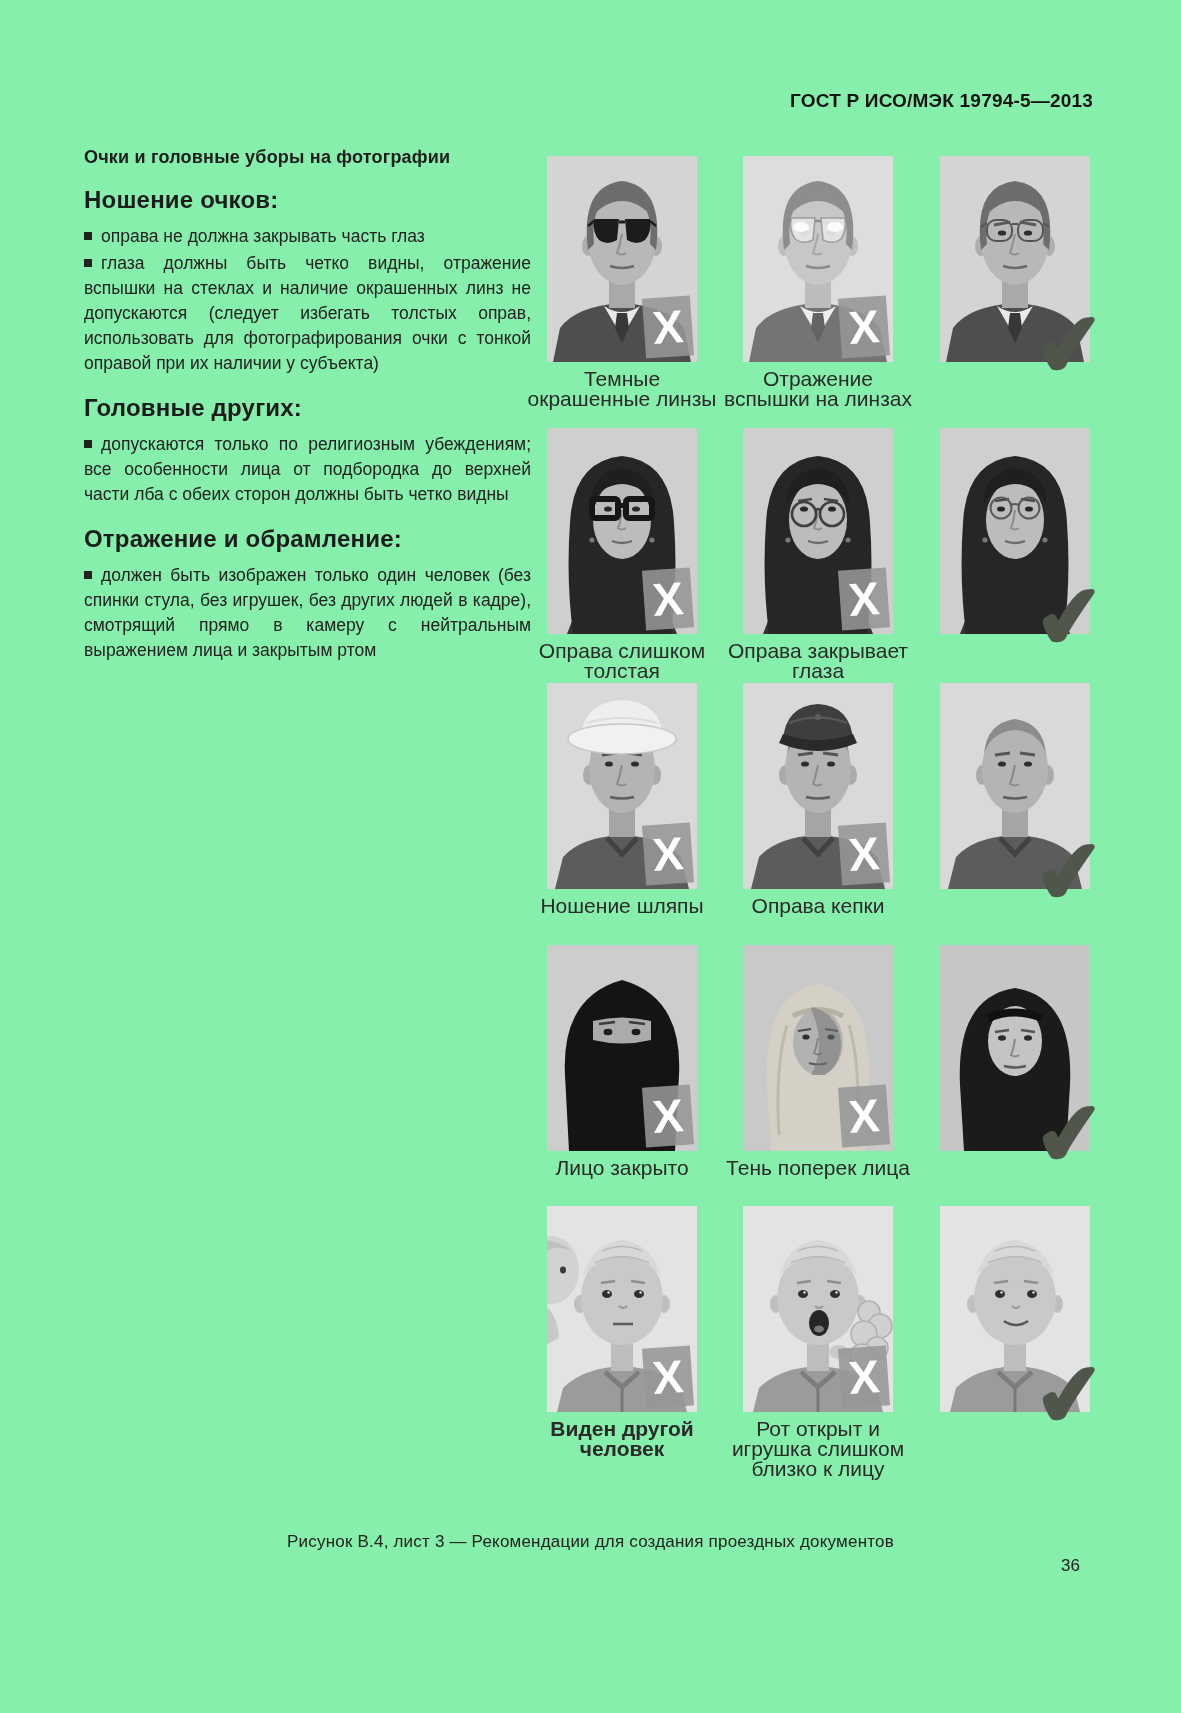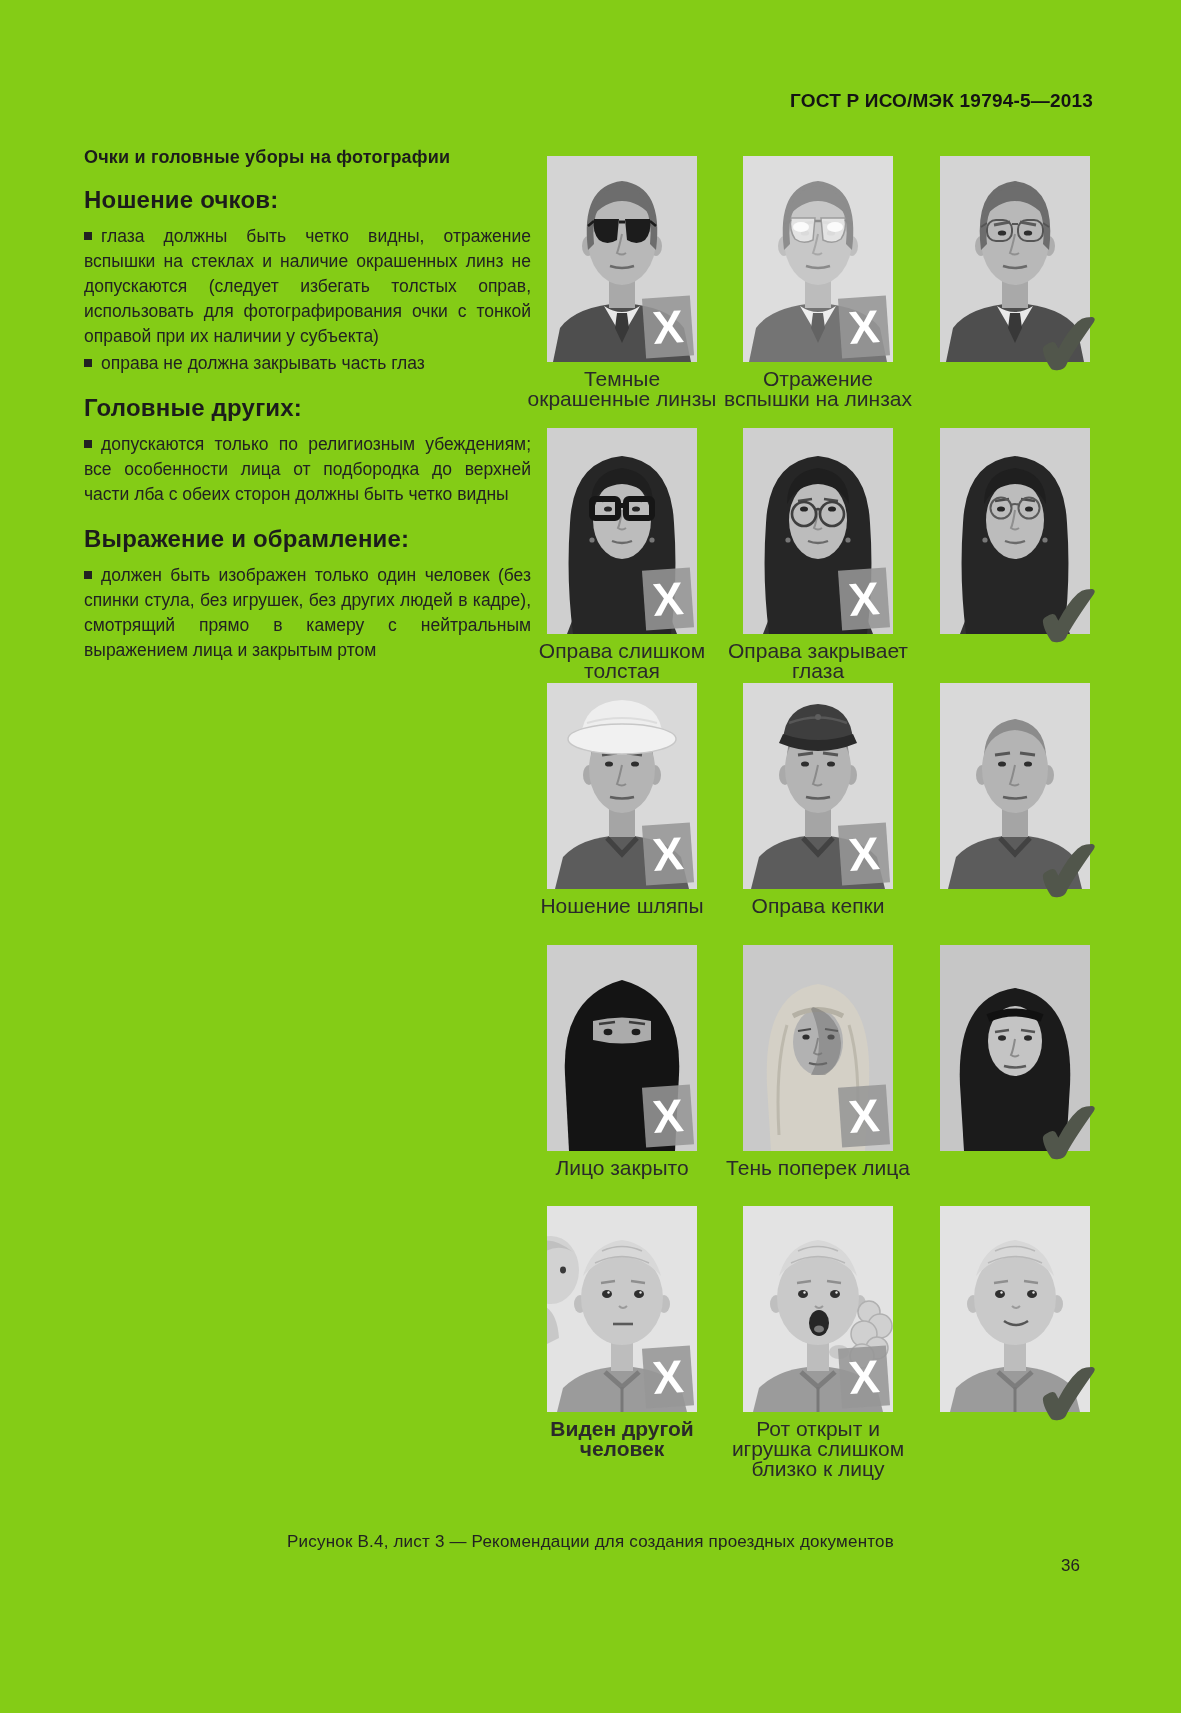--- a/index.html
+++ b/index.html
@@ -1,17 +1,17 @@
 <!DOCTYPE html>
 <html><head>
 <meta charset="utf-8">
 <style>
   html,body{margin:0;padding:0;background:#fff;}
   .page{
-    position:relative;width:1181px;height:1713px;background:#84cc16;
+    position:relative;width:1181px;height:1713px;background:#86efac;
     font-family:"Liberation Sans", sans-serif;color:#1c1c1c;overflow:hidden;
   }
   
   .doc-header{
     position:absolute;top:90px;right:88px;
     font-size:19px;font-weight:bold;letter-spacing:0.2px;color:#141414;
   }
   
   .text-col{position:absolute;left:84px;top:147px;width:447px;}
   .doc-title{font-size:18px;font-weight:bold;margin:0 0 16px 0;letter-spacing:0.2px;}
@@ -137,27 +137,27 @@
 </svg>
 
 <div class="page">
 
   <div class="doc-header">ГОСТ Р ИСО/МЭК 19794-5—2013</div>
 
   <div class="text-col">
     <p class="doc-title">Очки и головные уборы на фотографии</p>
 
     <p class="sec-heading">Ношение очков:</p>
+    <p class="bullet"><span class="sq"></span><span>оправа не должна закрывать часть глаз</span></p>
     <p class="bullet"><span class="sq"></span><span>глаза должны быть четко видны, отражение вспышки на стеклах и наличие окрашенных линз не допускаются (следует избегать толстых оправ, использовать для фотографирования очки с тонкой оправой при их наличии у субъекта)</span></p>
-    <p class="bullet"><span class="sq"></span><span>оправа не должна закрывать часть глаз</span></p>
 
     <p class="sec-heading">Головные других:</p>
     <p class="bullet"><span class="sq"></span><span>допускаются только по религиозным убеждениям; все особенности лица от подбородка до верхней части лба с обеих сторон должны быть четко видны</span></p>
 
-    <p class="sec-heading">Выражение и обрамление:</p>
+    <p class="sec-heading">Отражение и обрамление:</p>
     <p class="bullet"><span class="sq"></span><span>должен быть изображен только один человек (без спинки стула, без игрушек, без других людей в кадре), смотрящий прямо в камеру с нейтральным выражением лица и закрытым ртом</span></p>
   </div>
 
   <div class="prow" style="top:156px">
     <div class="pcell c0">
       <div class="photo">
         <svg class="portrait" viewBox="0 0 150 206">
           <use href="#man-suit"></use>
           <g>
             <path d="M47,63 L72,63 L70,84 Q60,90 52,84 Q45,76 47,63 Z" fill="#1c1c1c"></path>

